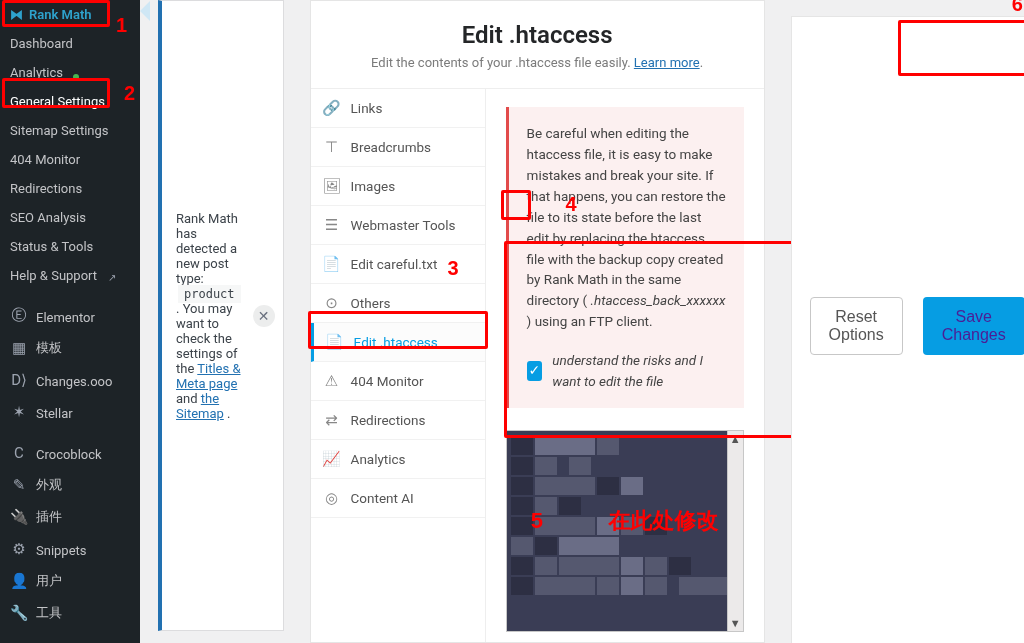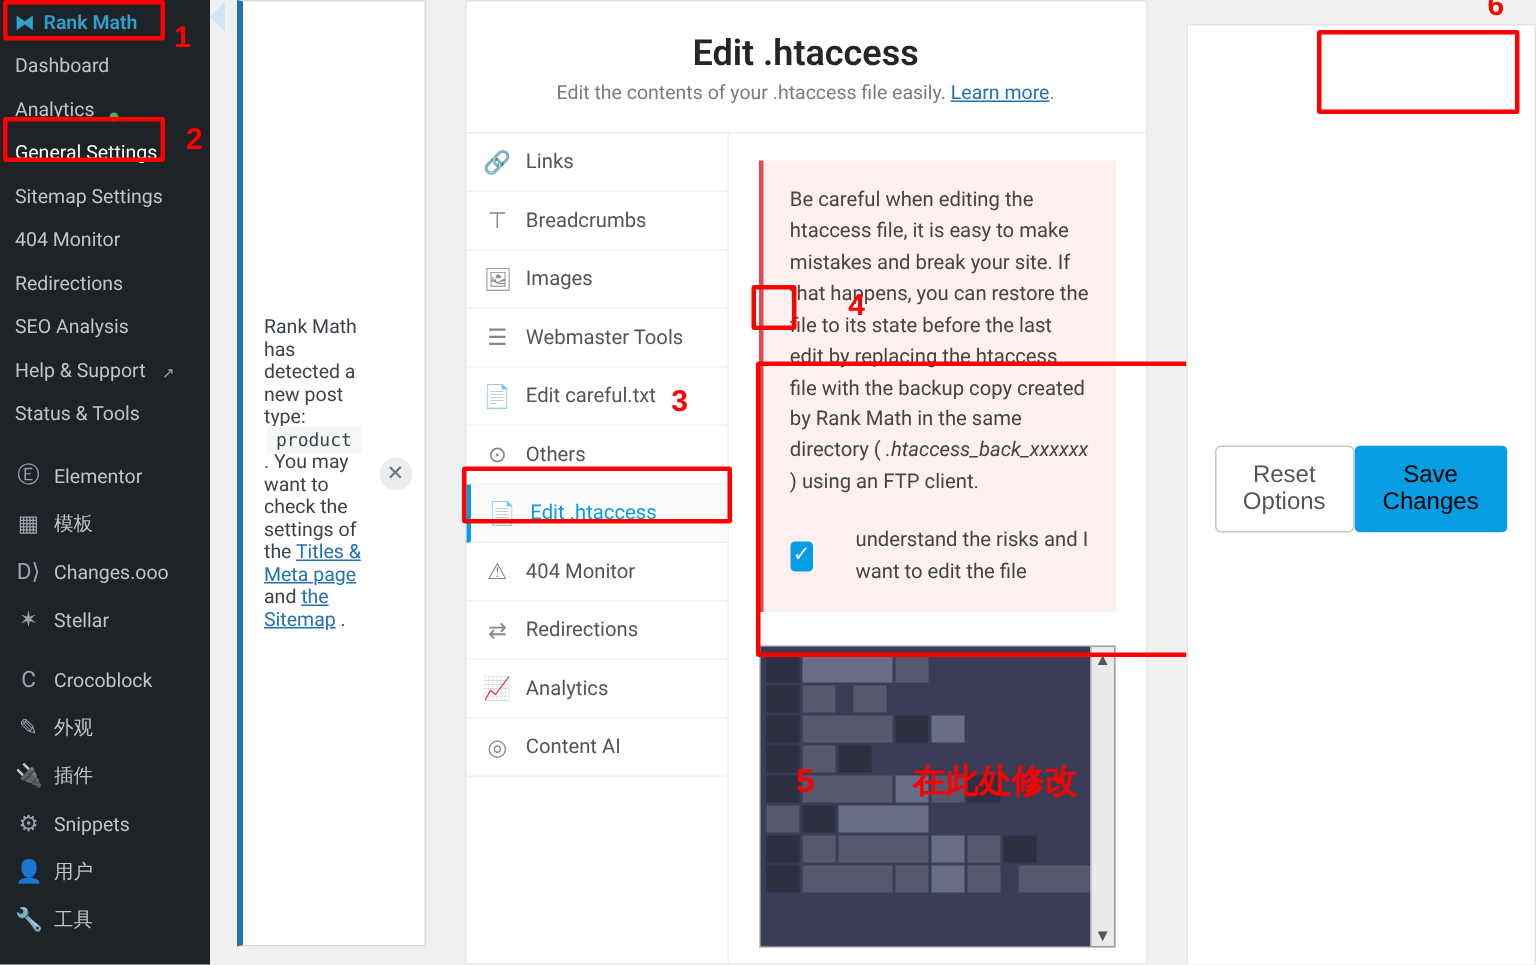--- a/index.html
+++ b/index.html
@@ -298,21 +298,22 @@
     cursor: pointer;
     border: 1px solid transparent;
   }
   .btn-secondary {
     background: #fff;
     border-color: #c7c7c7;
     color: #555;
   }
   .btn-primary {
     background: #069de3;
-    color: #000000;
+    color: #4c1d95;
+    margin-left: 20px;
   }
 </style>
 </head>
 <body>
 
 <div class="content-pointer"></div>
 
 <aside class="admin-bar">
   <div class="rankmath-head">
     <span class="mi-icon">⧓</span>
@@ -334,25 +335,25 @@
   </div>
   <div class="sub-item">
     <span>404 Monitor</span>
   </div>
   <div class="sub-item">
     <span>Redirections</span>
   </div>
   <div class="sub-item">
     <span>SEO Analysis</span>
   </div>
+  <div class="sub-item">
+    <span>Status &amp; Tools</span>
+  </div>
   <div class="sub-item ext-icon">
     <span>Help &amp; Support</span>
-  </div>
-  <div class="sub-item">
-    <span>Status &amp; Tools</span>
   </div>
 
   <div class="group-sep"></div>
 
   <div class="menu-item">
     <span class="mi-icon">Ⓔ</span>
     <span>Elementor</span>
   </div>
   <div class="menu-item">
     <span class="mi-icon">▦</span>
@@ -487,21 +488,21 @@
           <span>Be careful when editing the htaccess file, it is easy to make mistakes and break your site. If that happens, you can restore the file to its state </span>
           <strong>before the last edit</strong>
           <span> by replacing the htaccess file with the backup copy created by Rank Math in the same directory (</span>
           <em>.htaccess_back_xxxxxx</em>
           <span>) using an FTP client.</span>
 
           <div class="risk-row">
             <div class="chk">
               <span>✓</span>
             </div>
-            <span style="margin-left:18px;">understand the risks and I want to edit the file</span>
+            <span style="font-style:italic;">understand the risks and I want to edit the file</span>
           </div>
         </div>
 
         <div class="editor-wrap">
           <div class="pixel-rows">
             <div class="prow">
                 <span class="pcell d"></span>
                 <span class="pcell w l"></span>
                 <span class="pcell"></span>
               </div>

